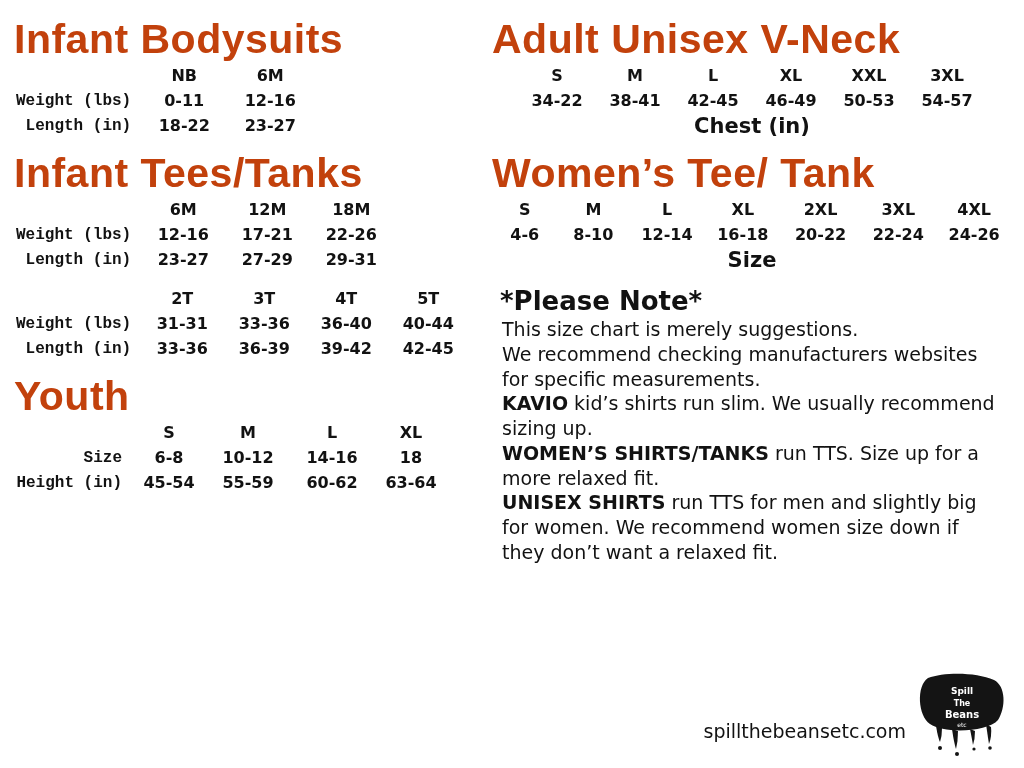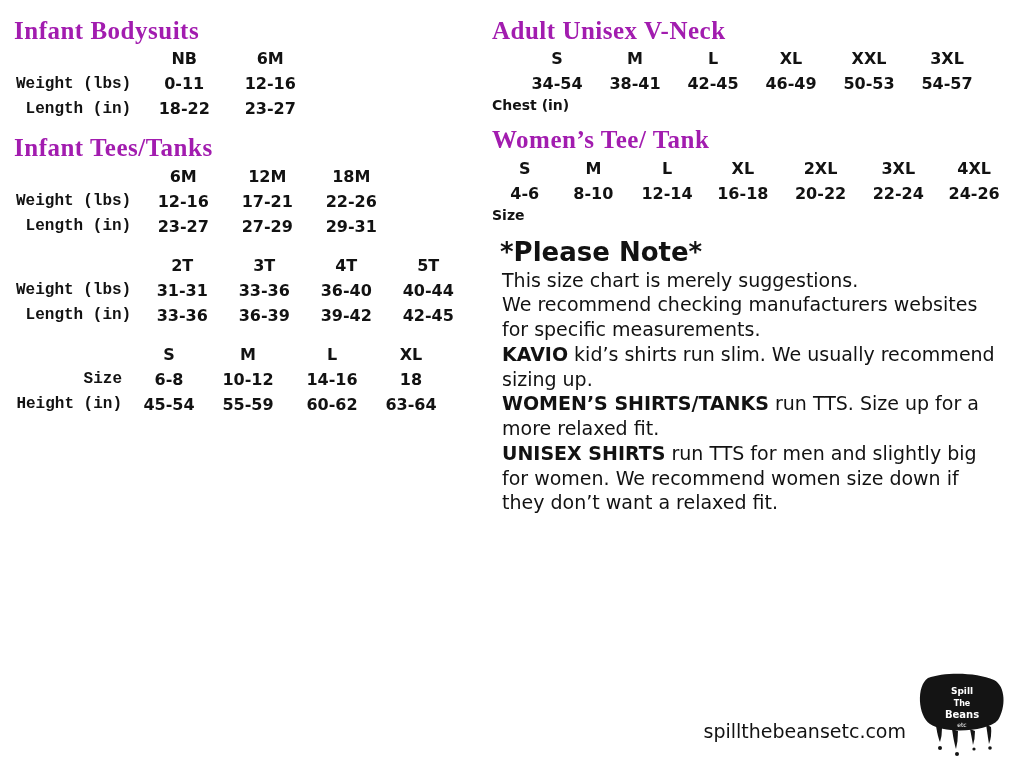--- a/index.html
+++ b/index.html
@@ -24,24 +24,24 @@
     top: 18px;
     width: 480px;
   }
   .col-right {
     position: absolute;
     left: 492px;
     top: 18px;
     width: 520px;
   }
   .sect-title {
-    color: #a21caf;
-    font-family: Liberation Serif, serif;
-    font-weight: bold;
-    font-size: 25px;
+    color: #c2410c;
+    font-family: Liberation Sans, sans-serif;
+    font-weight: bold;
+    font-size: 41px;
     letter-spacing: 0.5px;
     line-height: 1.05;
     margin: 0 0 2px 0;
     white-space: nowrap;
   }
   .sect-title.tight { letter-spacing: 0px; }
   table.sz {
     border-collapse: collapse;
     font-weight: bold;
     font-size: 16px;
@@ -57,22 +57,23 @@
     text-align: right;
     padding-left: 2px;
     padding-right: 10px;
     font-family: Liberation Mono, monospace;
   }
   .blk { margin-bottom: 14px; }
 
   
   .center-table { margin: 0 auto; }
   .caption {
-    font-weight: bold;
-    font-size: 14px;
+    text-align: center;
+    font-weight: bold;
+    font-size: 21px;
     color: #121212;
     margin-top: 1px;
   }
   .note-head {
     font-weight: bold;
     font-size: 26px;
     color: #121212;
     margin: 6px 0 2px 8px;
   }
   .note-body {
@@ -179,20 +180,21 @@
           <td>33-36</td>
           <td>36-39</td>
           <td>39-42</td>
           <td>42-45</td>
         </tr>
       </tbody>
         </table>
     </div>
 
     <div class="blk">
+      <div class="sect-title">Youth</div>
       <table class="sz">
         <tbody>
             <tr>
           <th style="width:118px"></th>
           <th style="width:74px">S</th>
           <th style="width:84px">M</th>
           <th style="width:84px">L</th>
           <th style="width:74px">XL</th>
         </tr>
         <tr>
@@ -223,21 +225,21 @@
         <tbody>
             <tr>
           <th style="width:78px">S</th>
           <th style="width:78px">M</th>
           <th style="width:78px">L</th>
           <th style="width:78px">XL</th>
           <th style="width:78px">XXL</th>
           <th style="width:78px">3XL</th>
         </tr>
         <tr>
-          <td>34-54</td>
+          <td>34-22</td>
           <td>38-41</td>
           <td>42-45</td>
           <td>46-49</td>
           <td>50-53</td>
           <td>54-57</td>
         </tr>
       </tbody>
         </table>
       <div class="caption">Chest (in)</div>
     </div>

